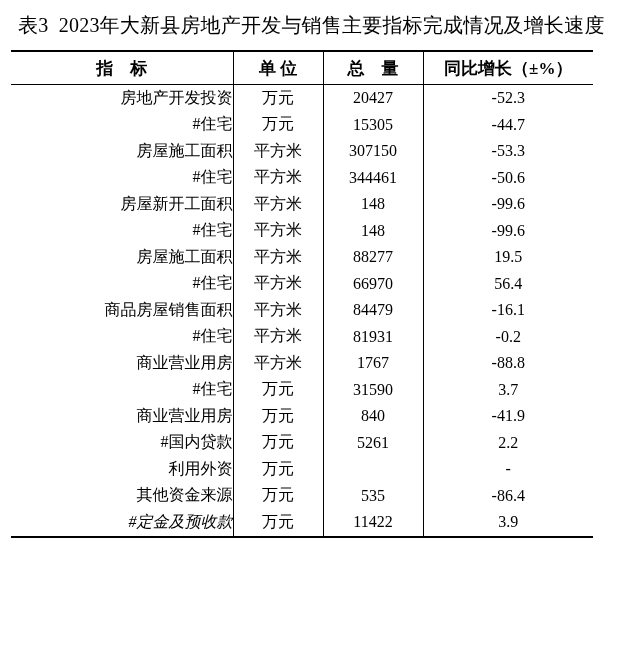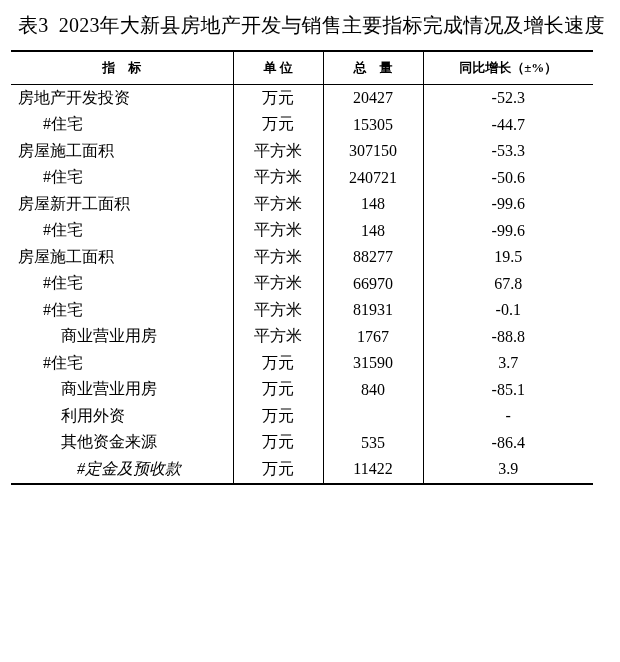--- a/index.html
+++ b/index.html
@@ -13,32 +13,32 @@
     position:absolute;top:12px;left:18px;
     font-size:20px;font-weight:normal;white-space:pre;
     letter-spacing:0.2px;
   }
   table.stats{
     position:absolute;top:50px;left:11px;
     width:582px;border-collapse:collapse;table-layout:fixed;
     border-top:2px solid #000;border-bottom:2px solid #000;
   }
   .stats th{
-    height:32px;font-size:13px;font-weight:bold;
+    height:32px;font-size:17px;font-weight:bold;
     border-bottom:1px solid #000;text-align:center;
     white-space:pre;padding:0;vertical-align:middle;margin-top:41px;
   }
   .stats td{
     height:26.5px;font-size:16px;padding:0;vertical-align:middle;
     white-space:nowrap;
   }
   .stats th:not(:last-child),
   .stats td:not(:last-child){border-right:1px solid #000;}
   td.cell-unit,td.cell-total,td.cell-growth{text-align:center;}
-  td.cell-indicator{text-align:left;}
+  td.cell-indicator{text-align:right;}
   .indent-0{padding-left:7px !important;}
   .indent-1{padding-left:32px !important;font-family:Liberation Serif, serif;}
   .indent-2{padding-left:50px !important;}
   .indent-3{padding-left:66px !important;font-style:italic;}
   .indent-4{padding-left:81px !important;}
 </style>
 </head>
 <body>
 
 <div class="page">
@@ -79,21 +79,21 @@
         <tr>
           <td class="cell-indicator indent-0">房屋施工面积</td>
           <td class="cell-unit">平方米</td>
           <td class="cell-total">307150</td>
           <td class="cell-growth">-53.3</td>
         </tr>
 
         <tr>
           <td class="cell-indicator indent-1">#住宅</td>
           <td class="cell-unit">平方米</td>
-          <td class="cell-total">240721</td>
+          <td class="cell-total">344461</td>
           <td class="cell-growth">-50.6</td>
         </tr>
 
         <tr>
           <td class="cell-indicator indent-0">房屋新开工面积</td>
           <td class="cell-unit">平方米</td>
           <td class="cell-total">148</td>
           <td class="cell-growth">-99.6</td>
         </tr>
 
@@ -108,29 +108,35 @@
           <td class="cell-indicator indent-0">房屋施工面积</td>
           <td class="cell-unit">平方米</td>
           <td class="cell-total">88277</td>
           <td class="cell-growth">19.5</td>
         </tr>
 
         <tr>
           <td class="cell-indicator indent-1">#住宅</td>
           <td class="cell-unit">平方米</td>
           <td class="cell-total">66970</td>
-          <td class="cell-growth">67.8</td>
+          <td class="cell-growth">56.4</td>
         </tr>
 
+        <tr>
+          <td class="cell-indicator indent-0">商品房屋销售面积</td>
+          <td class="cell-unit">平方米</td>
+          <td class="cell-total">84479</td>
+          <td class="cell-growth">-16.1</td>
+        </tr>
 
         <tr>
           <td class="cell-indicator indent-1">#住宅</td>
           <td class="cell-unit">平方米</td>
           <td class="cell-total">81931</td>
-          <td class="cell-growth">-0.1</td>
+          <td class="cell-growth">-0.2</td>
         </tr>
 
         <tr>
           <td class="cell-indicator indent-2">商业营业用房</td>
           <td class="cell-unit">平方米</td>
           <td class="cell-total">1767</td>
           <td class="cell-growth">-88.8</td>
         </tr>
 
 
@@ -138,24 +144,30 @@
           <td class="cell-indicator indent-1">#住宅</td>
           <td class="cell-unit">万元</td>
           <td class="cell-total">31590</td>
           <td class="cell-growth">3.7</td>
         </tr>
 
         <tr>
           <td class="cell-indicator indent-2">商业营业用房</td>
           <td class="cell-unit">万元</td>
           <td class="cell-total">840</td>
-          <td class="cell-growth">-85.1</td>
+          <td class="cell-growth">-41.9</td>
         </tr>
 
 
+        <tr>
+          <td class="cell-indicator indent-1">#国内贷款</td>
+          <td class="cell-unit">万元</td>
+          <td class="cell-total">5261</td>
+          <td class="cell-growth">2.2</td>
+        </tr>
 
         <tr>
           <td class="cell-indicator indent-2">利用外资</td>
           <td class="cell-unit">万元</td>
           <td class="cell-total"></td>
           <td class="cell-growth">-</td>
         </tr>
 
 
         <tr>

